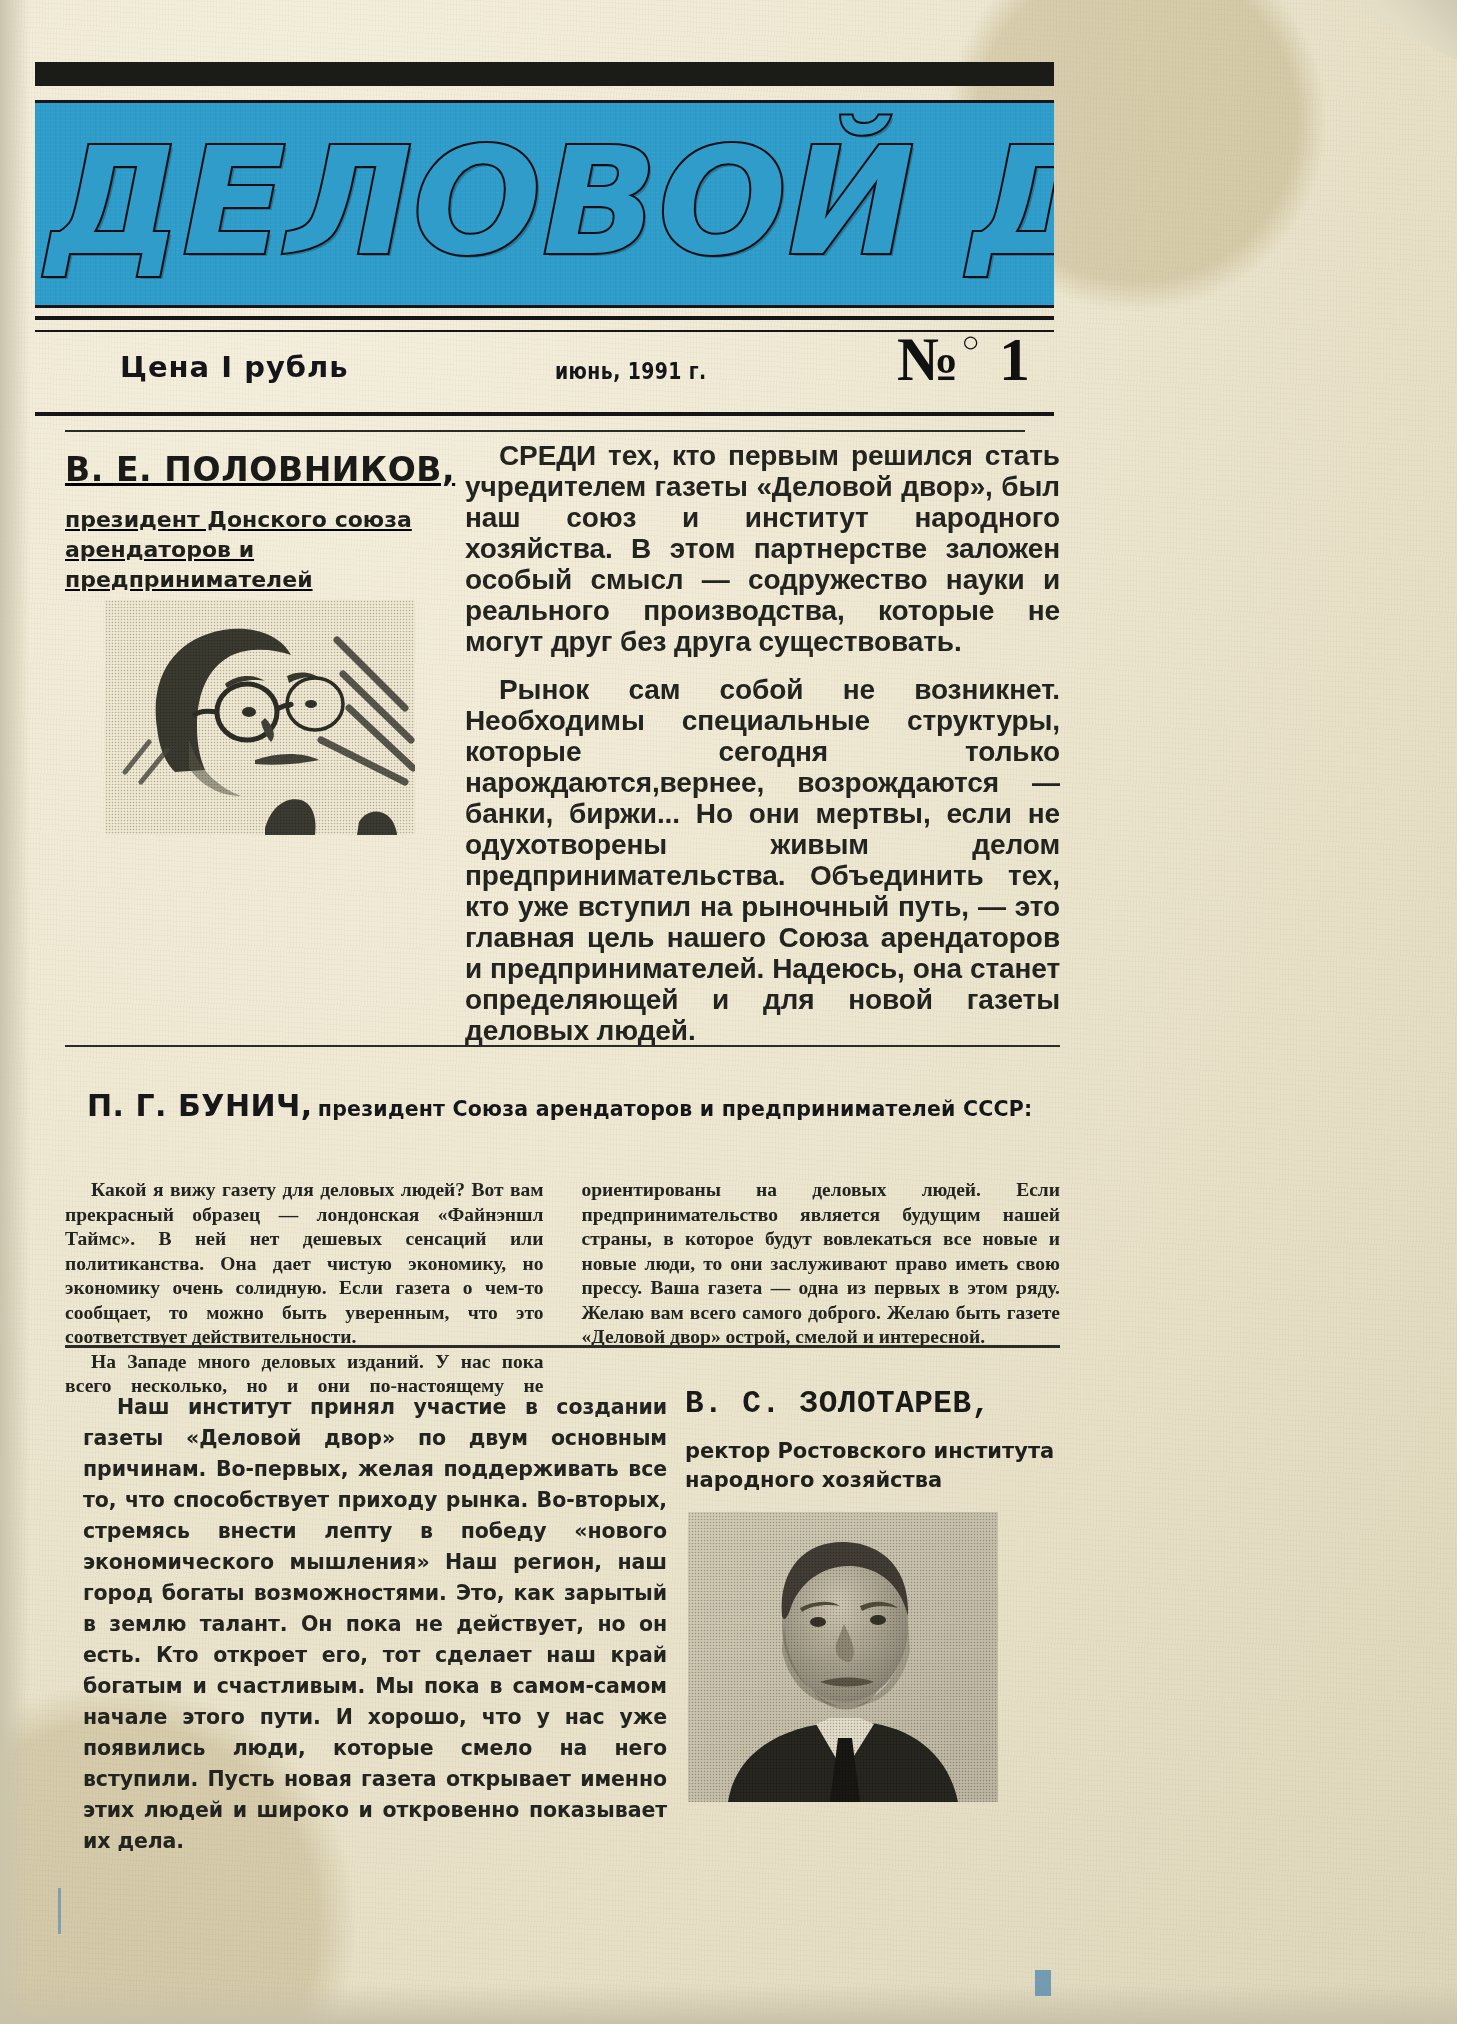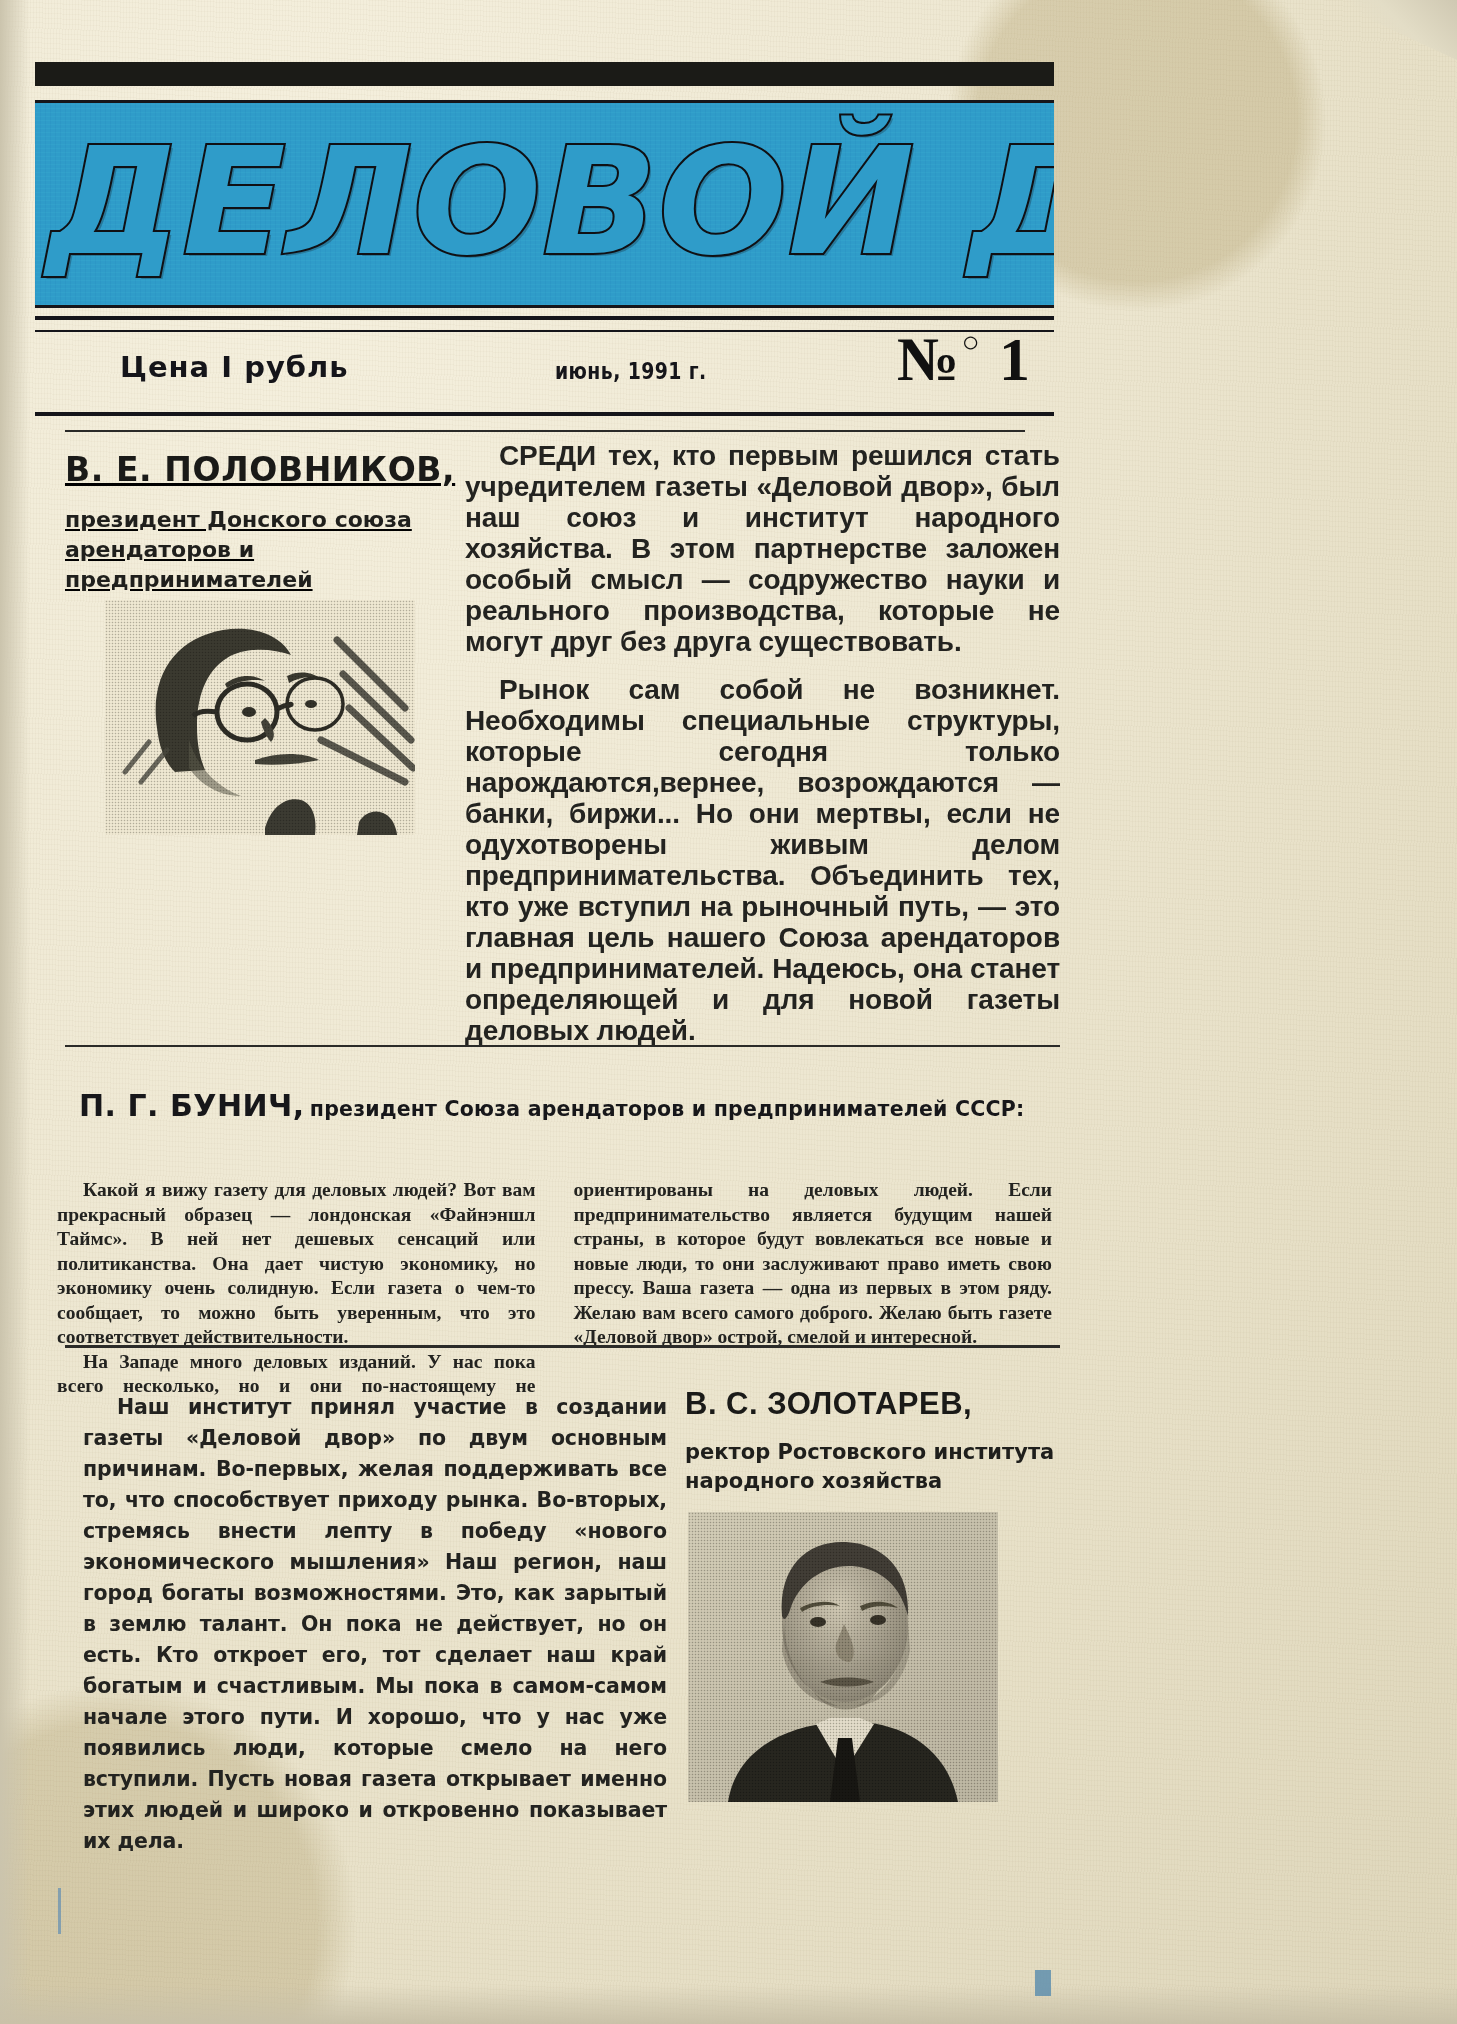--- a/index.html
+++ b/index.html
@@ -136,21 +136,21 @@
     color:#232320;text-align:justify;
     letter-spacing:-.1px;
   }
   #art1-body p{margin:0 0 0 0;text-indent:34px;}
   #art1-body p + p{margin-top:17px;}
 
   
   #div1{position:absolute;left:65px;top:1045px;width:995px;height:2px;background:#2b2b28;}
 
   
-  #art2{position:absolute;left:57px;top:1060px;width:995px;height:270px;}
+  #art2{position:absolute;left:65px;top:1060px;width:995px;height:270px;}
   #art2-head{
     position:absolute;left:22px;top:28px;width:975px;white-space:nowrap;
     font-family:"DejaVu Sans", sans-serif;color:#17171a;
   }
   #art2-head .nm{font-weight:700;font-size:30px;letter-spacing:.5px;}
   #art2-head .ro{font-weight:700;font-size:20.5px;letter-spacing:.2px;}
   #art2-cols{
     position:absolute;left:0;top:78px;width:995px;
     column-count:2;column-gap:38px;
     font-family:"Liberation Serif", serif;
@@ -168,21 +168,21 @@
   #art3{position:absolute;left:65px;top:1362px;width:995px;height:470px;}
   #art3-body{
     position:absolute;left:10px;top:22px;width:600px;
     font-family:"DejaVu Sans", sans-serif;
     font-weight:700;font-size:20.5px;line-height:31px;color:#232320;
     text-align:justify;letter-spacing:-.1px;
   }
   #art3-body p{margin:8px;text-indent:34px;}
   #art3-byline{position:absolute;left:620px;top:24px;width:375px;}
   #art3-name{
-    font-family:Liberation Sans, sans-serif;
+    font-family:Liberation Mono, monospace;
     font-weight:700;font-size:31px;color:#1a1a18;letter-spacing:.5px;white-space:nowrap;
   }
   #art3-role{
     margin-top:16px;
     font-family:"DejaVu Sans", sans-serif;
     font-weight:700;font-size:21px;line-height:29px;color:#1f1f1c;
   }
   #art3-photo{
     position:absolute;left:623px;top:150px;width:310px;height:290px;
     overflow:hidden;

